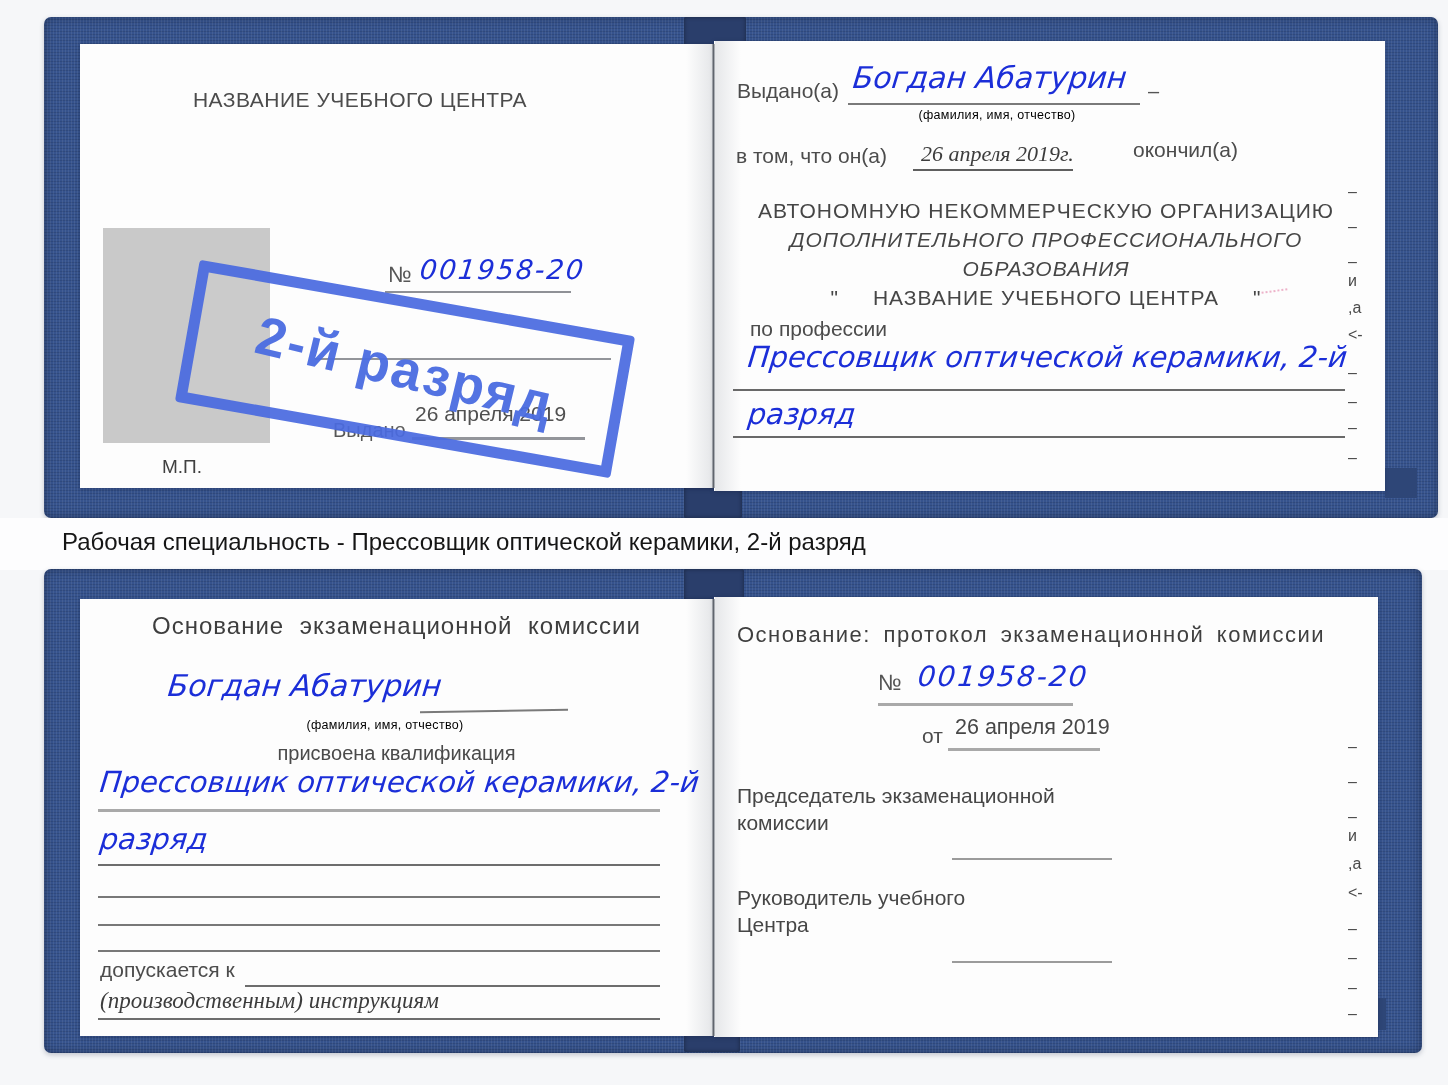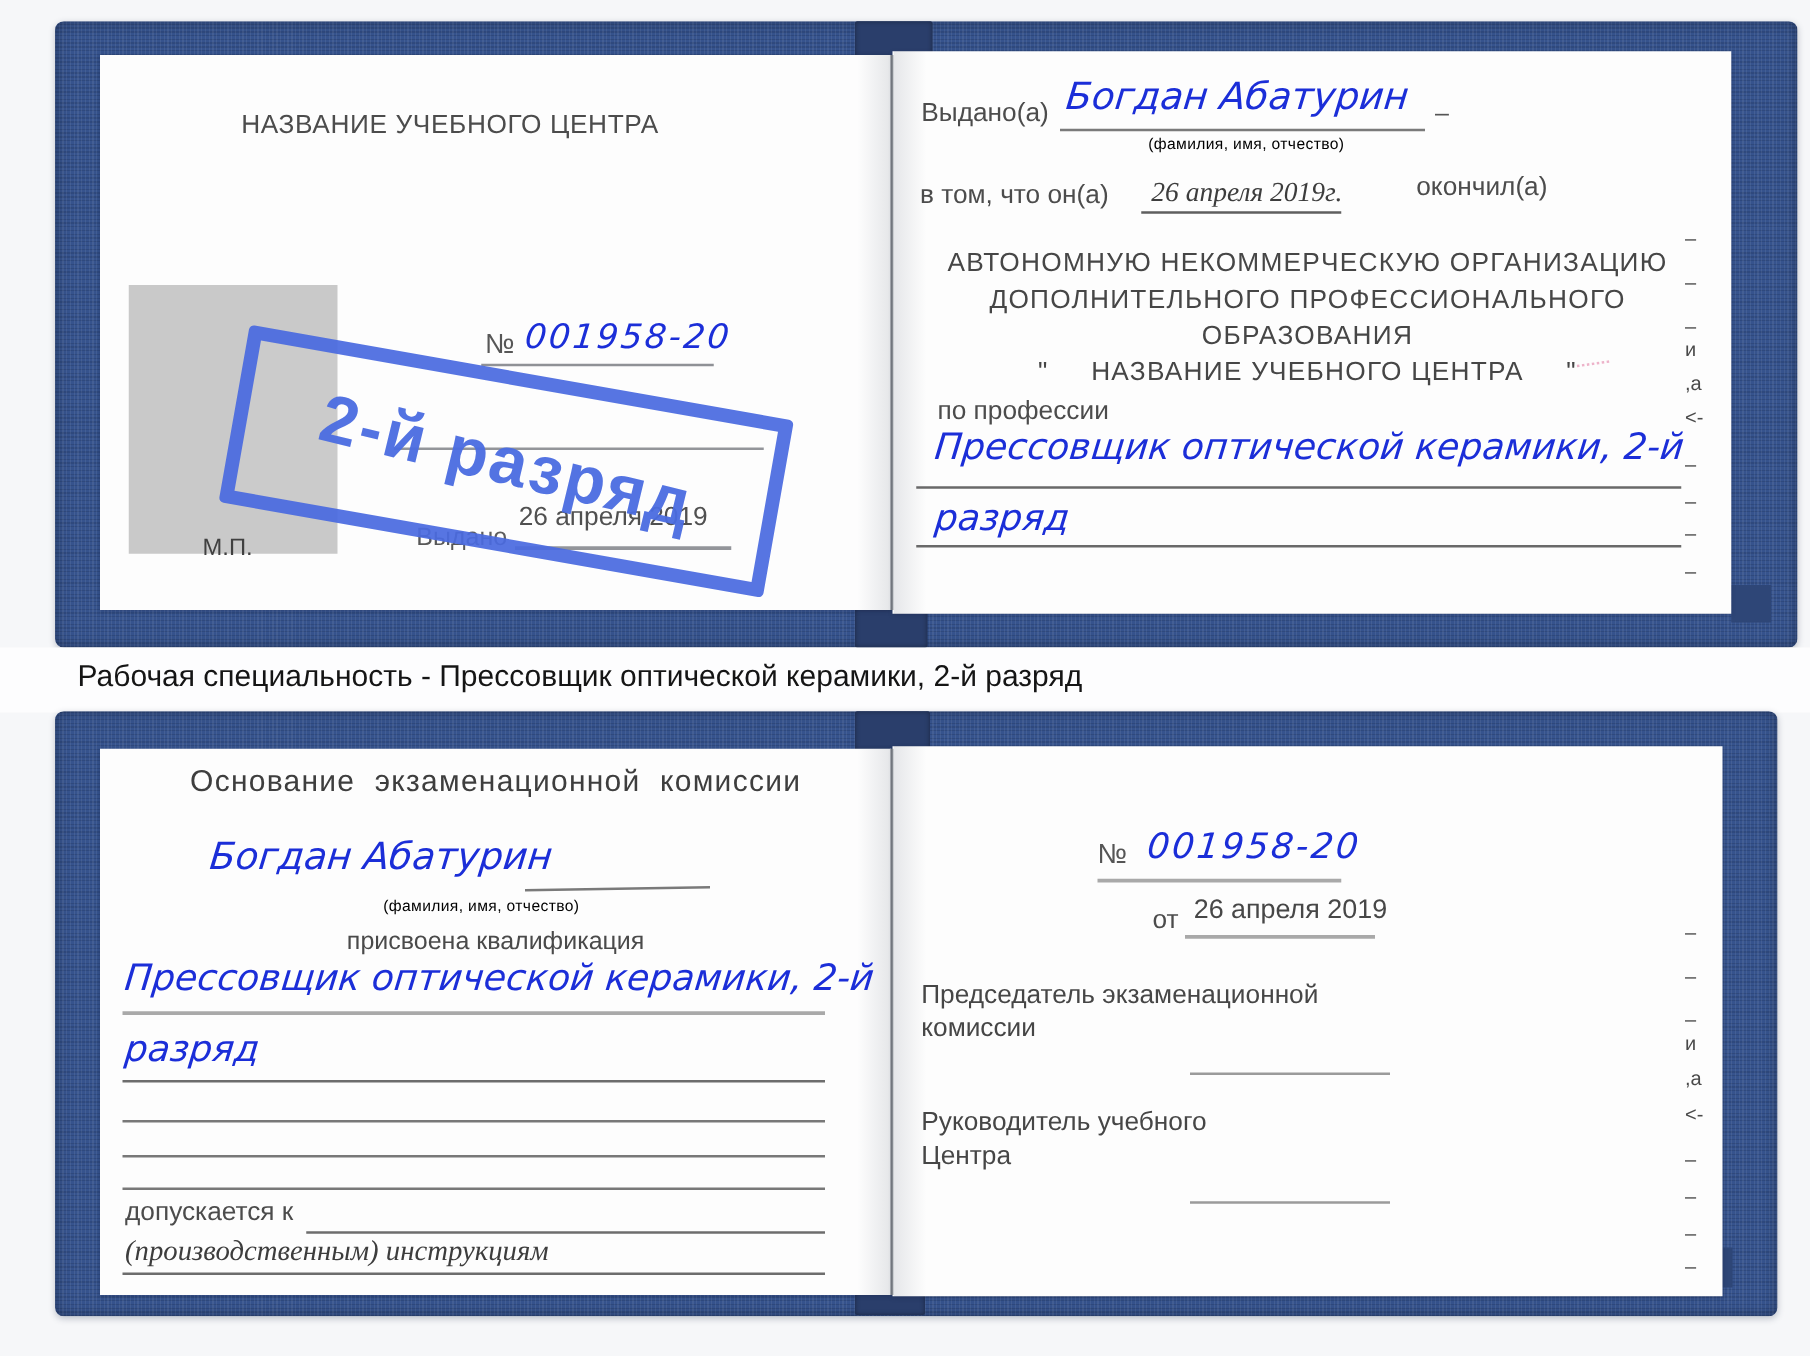--- a/index.html
+++ b/index.html
@@ -58,39 +58,39 @@
 
   <div class="t lbl center" style="left:60px;top:88px;width:600px;letter-spacing:.5px;">НАЗВАНИЕ УЧЕБНОГО ЦЕНТРА</div>
   <div class="photo" style="left:103px;top:228px;width:167px;height:215px;"></div>
   <div class="t lbl-sm" style="left:388px;top:262px;font-size:22px;">№</div>
   <div class="t" style="left:420px;top:254px;font-size:27px;letter-spacing:2px;"><span class="hand">001958-20</span></div>
   <div class="line" style="left:385px;top:291px;width:186px;"></div>
   <div class="line" style="left:315px;top:358px;width:296px;"></div>
   <div class="t" style="left:415px;top:402px;font-size:21px;color:#494949;">26 апреля 2019</div>
   <div class="t lbl-sm" style="left:333px;top:419px;">Выдано</div>
   <div class="line" style="left:412px;top:437px;width:173px;height:3px;"></div>
-  <div class="t" style="left:162px;top:428px;font-size:19px;color:#404040;">М.П.</div>
+  <div class="t" style="left:162px;top:456px;font-size:19px;color:#404040;">М.П.</div>
   <div class="stamp">
     <span>2-й разряд</span>
   </div>
 
   <div class="t lbl" style="left:737px;top:79px;">Выдано(а)</div>
   <div class="t" style="left:853px;top:60px;font-size:30px;"><span class="hand">Богдан Абатурин</span></div>
   <div class="line" style="left:848px;top:103px;width:292px;height:1.5px;background:#7a7a7a;"></div>
   <div class="t hint center" style="left:862px;top:108px;width:270px;">(фамилия, имя, отчество)</div>
   <div class="t" style="left:1148px;top:80px;font-size:20px;color:#555;">–</div>
 
   <div class="t lbl" style="left:736px;top:144px;">в том, что он(а)</div>
   <div class="t serif-it" style="left:921px;top:141px;font-size:22px;">26 апреля 2019г.</div>
   <div class="line" style="left:913px;top:169px;width:160px;background:#5f5f5f;"></div>
   <div class="t lbl" style="left:1133px;top:138px;">окончил(а)</div>
 
   <div class="t org center" style="left:726px;top:196px;width:640px;white-space:normal;">
     <span style="display:block;">АВТОНОМНУЮ НЕКОММЕРЧЕСКУЮ ОРГАНИЗАЦИЮ</span>
-    <span style="display:block;">ДОПОЛНИТЕЛЬНОГО ПРОФЕССИОНАЛЬНОГО ОБРАЗОВАНИЯ</span>
+    <span style="display:block;font-style:italic;">ДОПОЛНИТЕЛЬНОГО ПРОФЕССИОНАЛЬНОГО ОБРАЗОВАНИЯ</span>
     <span style="display:block;">
       <span style="margin-right:34px;">"</span><span>НАЗВАНИЕ УЧЕБНОГО ЦЕНТРА</span><span style="margin-left:34px;">"</span>
     </span>
   </div>
   <div class="smudge"></div>
 
   <div class="t lbl" style="left:750px;top:317px;">по профессии</div>
   <div class="t" style="left:748px;top:340px;font-size:29px;"><span class="hand">Прессовщик оптической керамики, 2-й</span></div>
   <div class="line" style="left:733px;top:389px;width:612px;background:#696969;"></div>
   <div class="t" style="left:748px;top:397px;font-size:29px;"><span class="hand">разряд</span></div>
@@ -131,20 +131,24 @@
   <div class="t" style="left:100px;top:822px;font-size:29px;"><span class="hand">разряд</span></div>
   <div class="line" style="left:98px;top:864px;width:562px;background:#6d6d6d;"></div>
   <div class="line" style="left:98px;top:896px;width:562px;background:#787878;"></div>
   <div class="line" style="left:98px;top:924px;width:562px;background:#787878;"></div>
   <div class="line" style="left:98px;top:950px;width:562px;background:#787878;"></div>
   <div class="t lbl" style="left:100px;top:958px;">допускается к</div>
   <div class="line" style="left:245px;top:985px;width:415px;background:#6d6d6d;"></div>
   <div class="t serif-it" style="left:100px;top:988px;font-size:23px;">(производственным) инструкциям</div>
   <div class="line" style="left:98px;top:1018px;width:562px;background:#6d6d6d;"></div>
 
+  <div class="t" style="left:737px;top:622px;font-size:22px;color:#3f3f3f;letter-spacing:1.5px;word-spacing:5px;">
+    <span>Основание:</span>
+    <span>протокол экзаменационной комиссии</span>
+  </div>
   <div class="t" style="left:878px;top:670px;font-size:22px;color:#555;">№</div>
   <div class="t" style="left:918px;top:660px;font-size:28px;letter-spacing:2px;"><span class="hand">001958-20</span></div>
   <div class="line thick" style="left:878px;top:703px;width:195px;"></div>
   <div class="t" style="left:922px;top:724px;font-size:21px;color:#4c4c4c;">от</div>
   <div class="t" style="left:955px;top:715px;font-size:21.5px;color:#474747;">26 апреля 2019</div>
   <div class="line thick" style="left:948px;top:748px;width:152px;"></div>
 
   <div class="t" style="left:737px;top:782px;font-size:21px;color:#464646;line-height:27px;white-space:normal;width:360px;">
     <span style="display:block;">Председатель экзаменационной</span>
     <span style="display:block;">комиссии</span>

